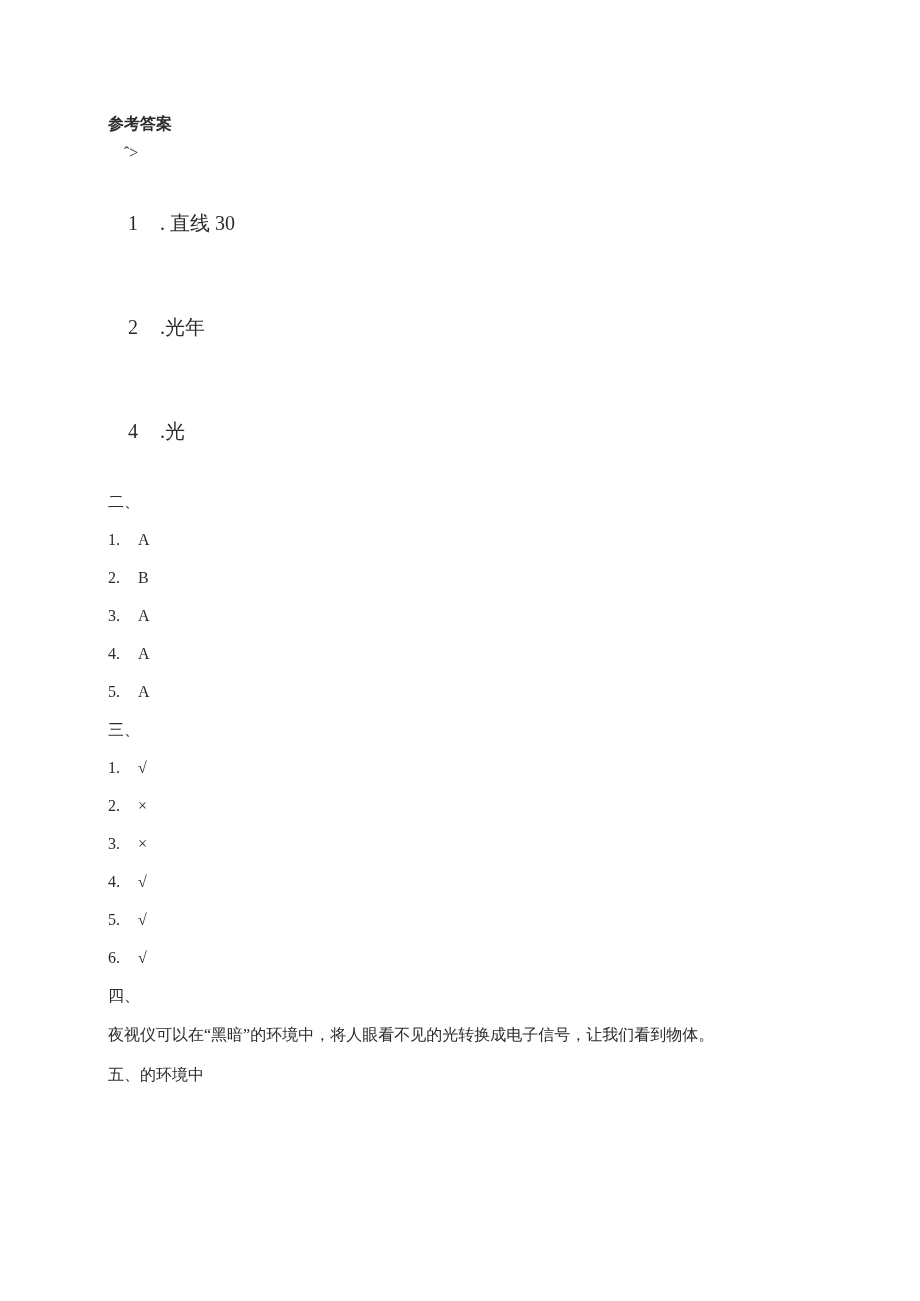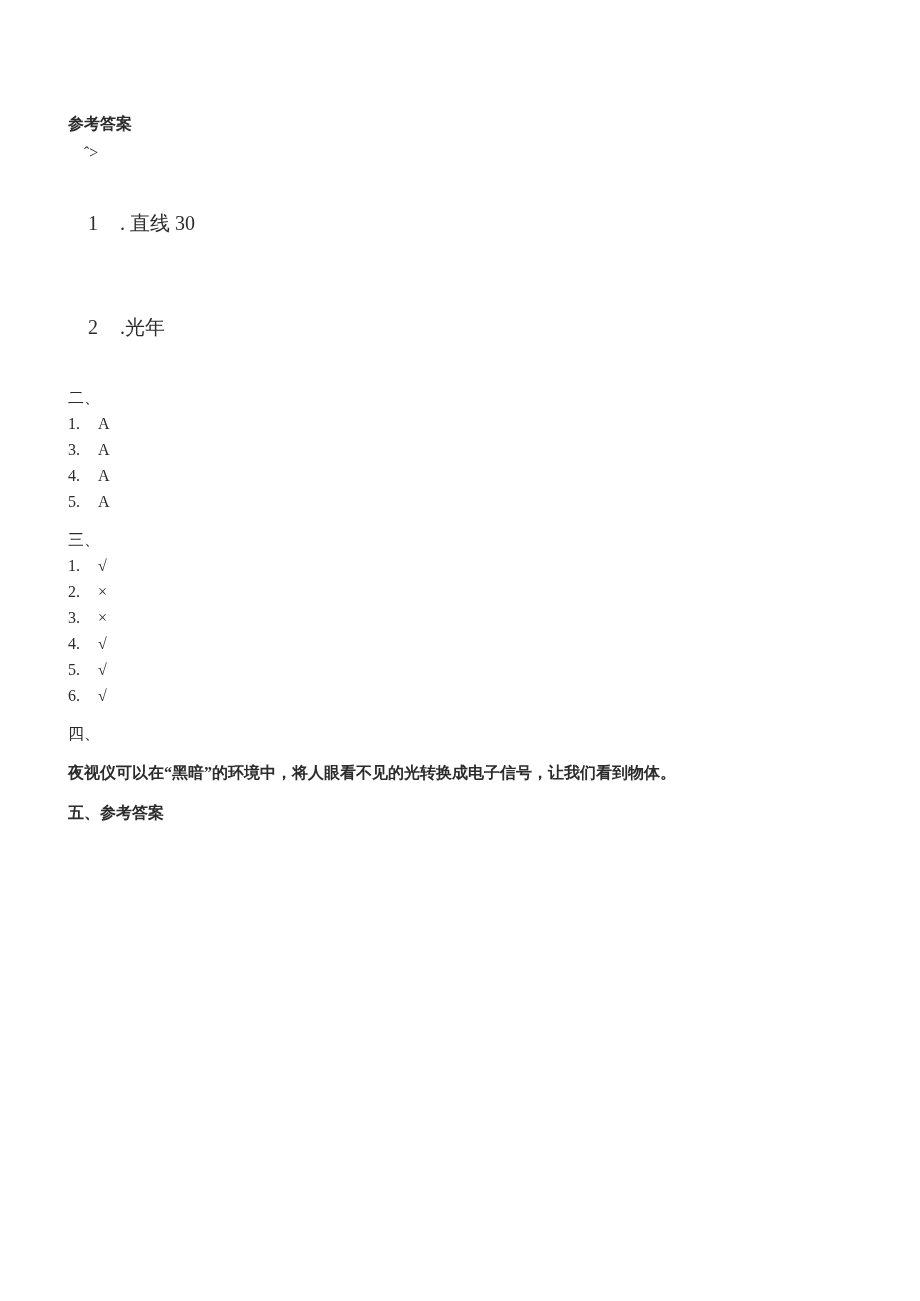--- a/index.html
+++ b/index.html
@@ -10,21 +10,21 @@
     background: #ffffff;
     font-family: "SimSun", "宋体", serif;
     color: #2b2b2b;
   }
   .page {
     position: relative;
     width: 920px;
     height: 1301px;
     box-sizing: border-box;
     padding-top: 112px;
-    padding-left: 68px;
+    padding-left: 108px;
     padding-right: 128px;
   }
   .title {
     font-weight: bold;
     font-size: 16px;
     line-height: 1.5;
     margin-bottom: 6px;
   }
   .sub-mark {
     font-size: 16px;
@@ -38,57 +38,62 @@
     white-space: pre-wrap;
   }
   .section-label {
     font-size: 16px;
     line-height: 1.5;
     margin-top: 14px;
   }
   .ans-item {
     font-size: 16px;
     line-height: 1.5;
-    margin-top: 2px;
+    margin-top: 14px;
   }
   .num {
     display: inline-block;
     min-width: 14px;
   }
   .sep {
     display: inline-block;
     width: 18px;
   }
   .para {
     font-size: 16px;
     line-height: 1.6;
     margin-top: 14px;
-    font-weight: bold;
   }
 </style>
 </head>
 <body>
 
 <div class="page">
 
   <div class="title">参考答案</div>
 
   <div class="sub-mark">ˆ&gt;</div>
 
   <div class="line">
     <span class="num">1</span><span class="sep"></span><span>.</span><span> </span><span>直线 30</span>
   </div>
   <div class="line">
     <span class="num">2</span><span class="sep"></span><span>.</span><span>光年</span>
   </div>
+  <div class="line">
+    <span class="num">4</span><span class="sep"></span><span>.</span><span>光</span>
+  </div>
 
   <div class="section-label">二、</div>
 
   <div class="ans-item">
     <span>1.</span><span class="sep"></span><span>A</span>
+  </div>
+  <div class="ans-item">
+    <span>2.</span><span class="sep"></span><span>B</span>
   </div>
   <div class="ans-item">
     <span>3.</span><span class="sep"></span><span>A</span>
   </div>
   <div class="ans-item">
     <span>4.</span><span class="sep"></span><span>A</span>
   </div>
   <div class="ans-item">
     <span>5.</span><span class="sep"></span><span>A</span>
   </div>
@@ -111,15 +116,15 @@
     <span>5.</span><span class="sep"></span><span>√</span>
   </div>
   <div class="ans-item">
     <span>6.</span><span class="sep"></span><span>√</span>
   </div>
 
   <div class="section-label">四、</div>
 
   <div class="para">夜视仪可以在“黑暗”的环境中，将人眼看不见的光转换成电子信号，让我们看到物体。</div>
 
-  <div class="para">五、参考答案</div>
+  <div class="para">五、的环境中</div>
 
 </div>
 
 </body></html>

